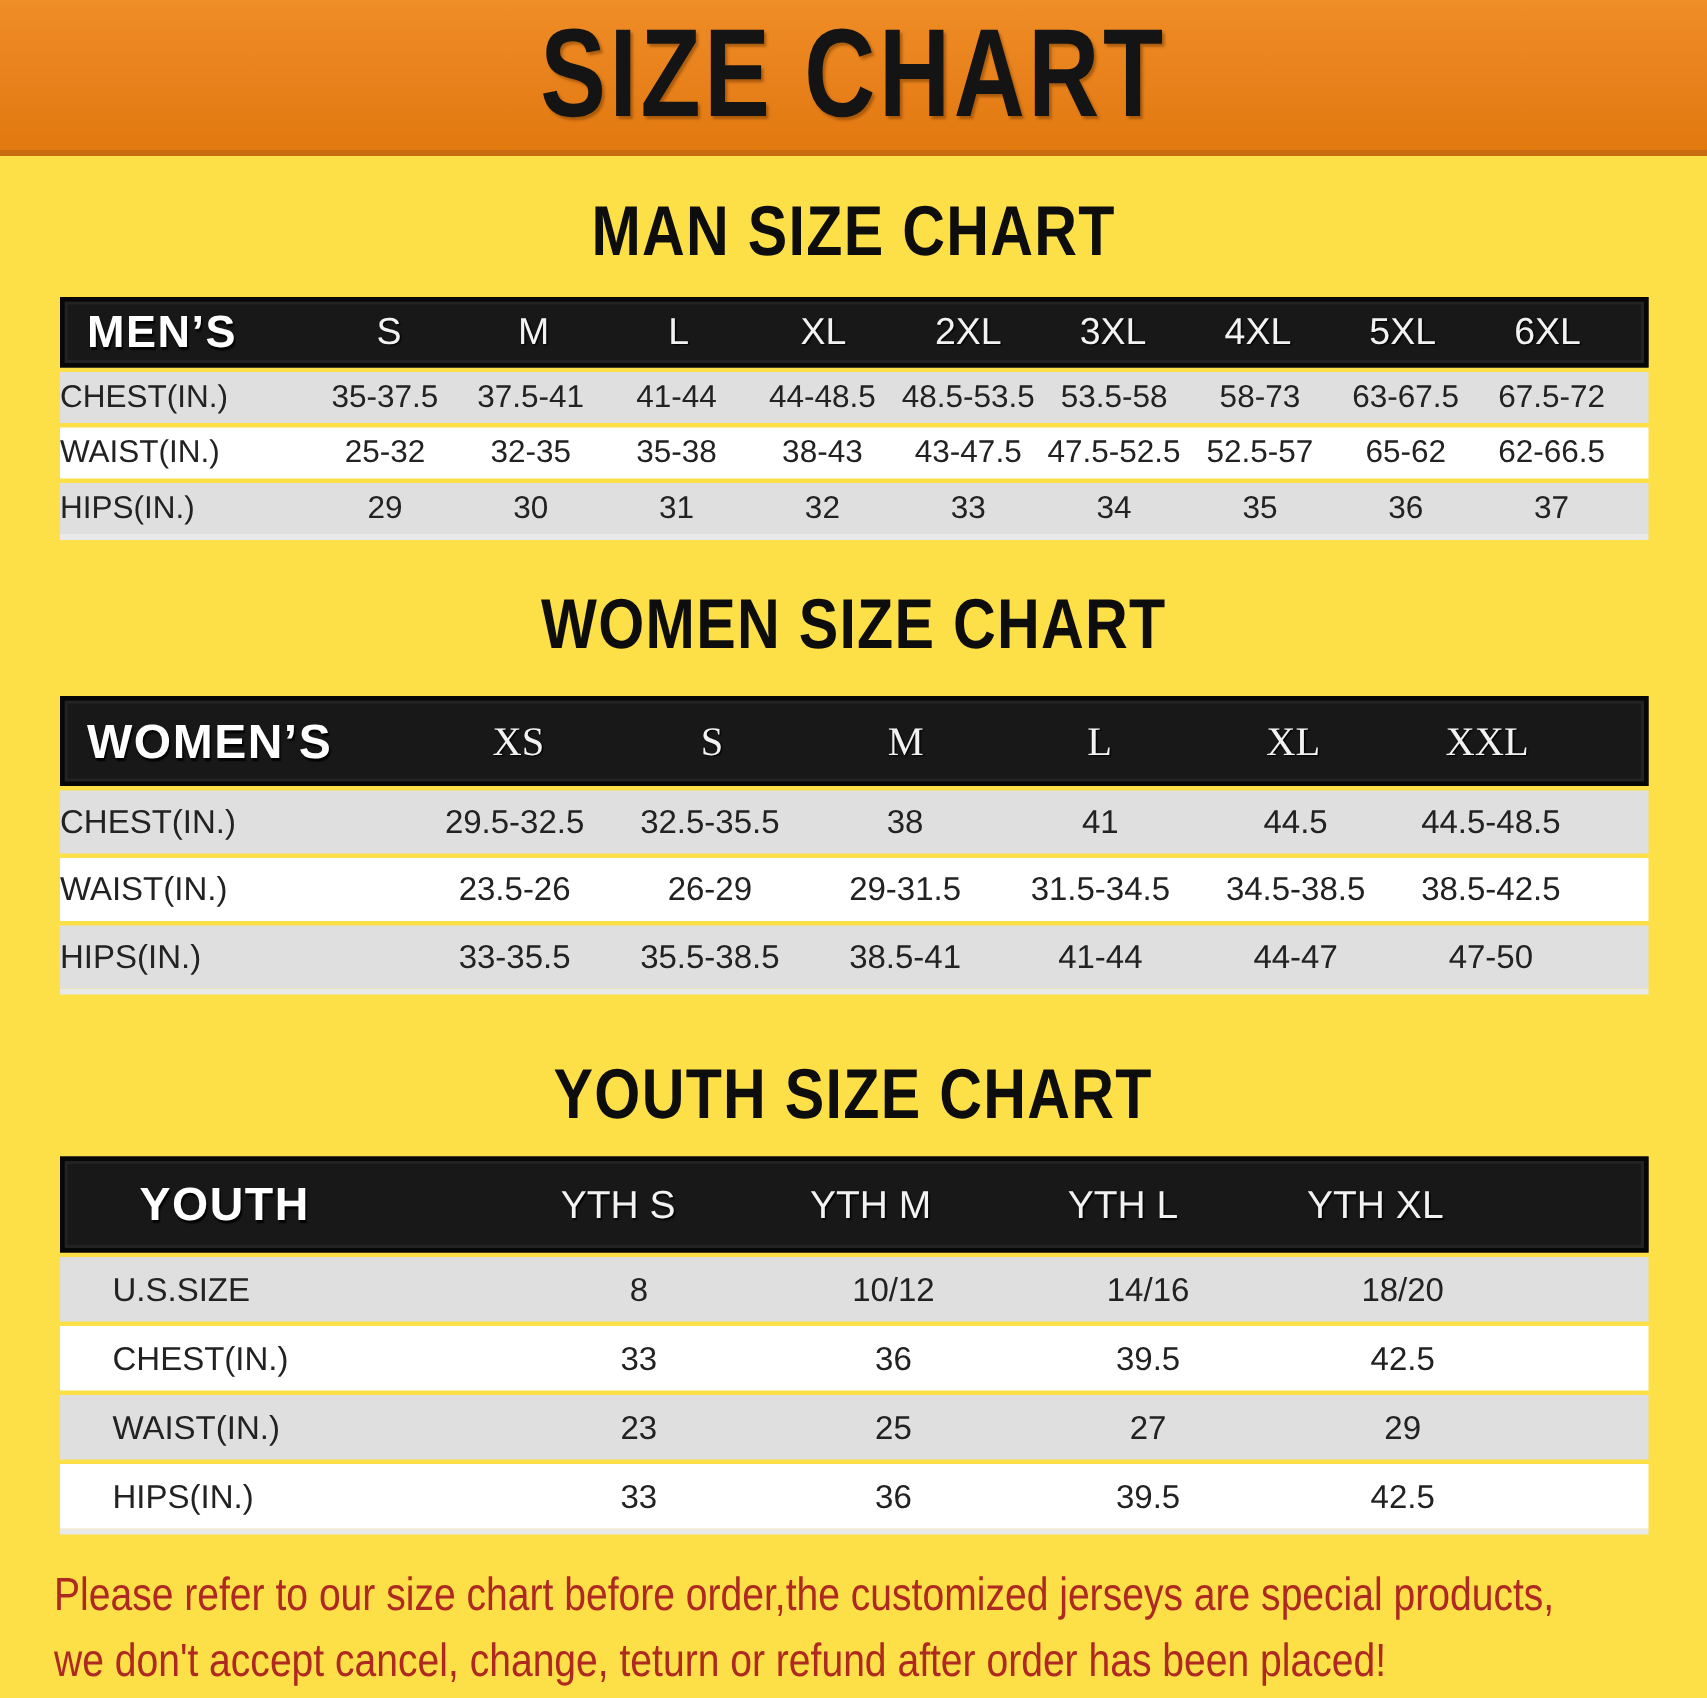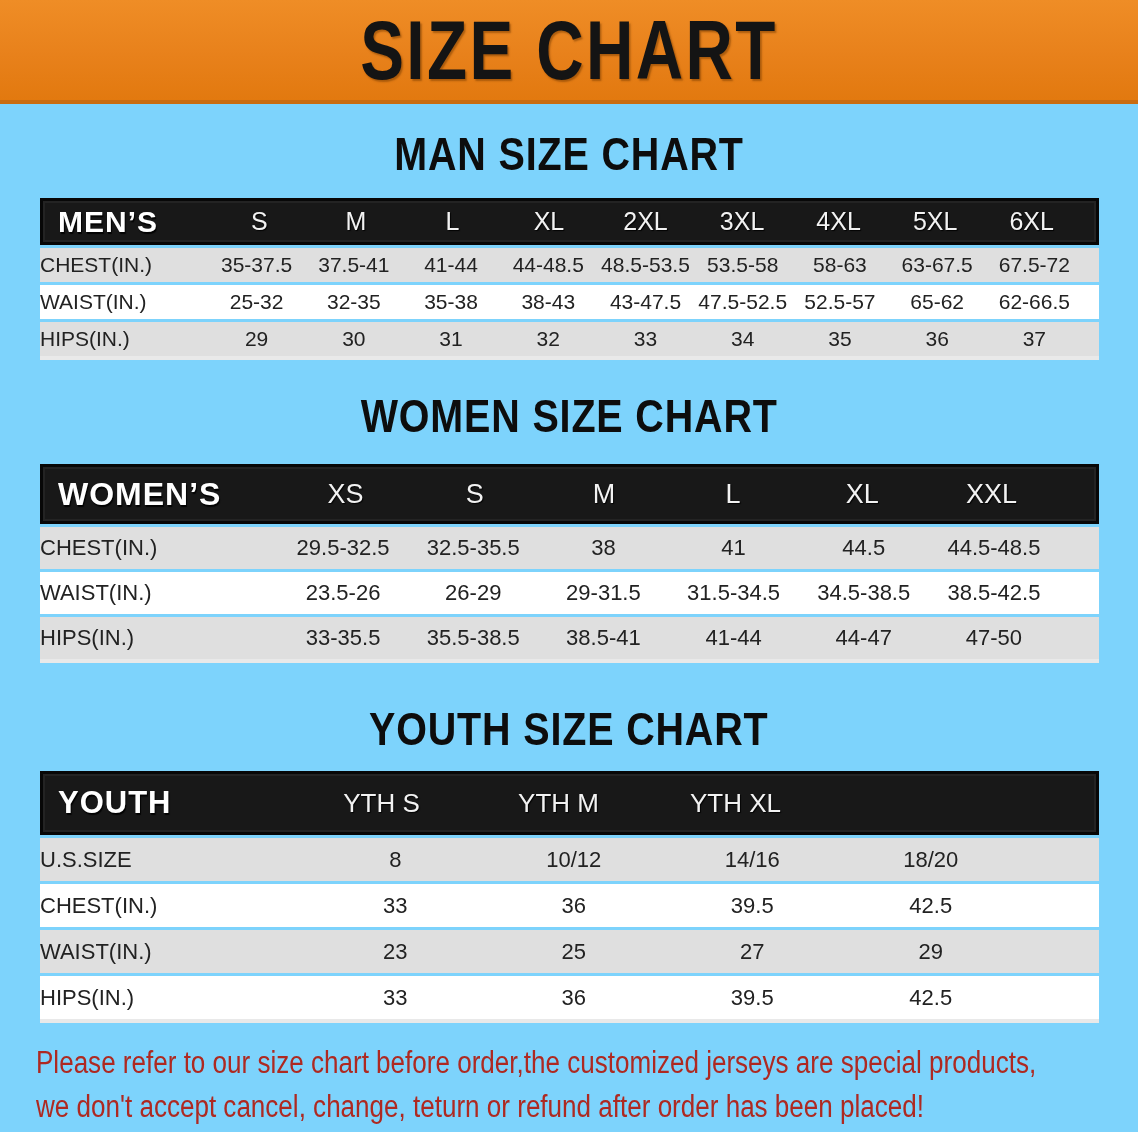--- a/index.html
+++ b/index.html
@@ -1,21 +1,21 @@
 <!DOCTYPE html>
 <html><head>
 <meta charset="utf-8">
 <style>
   html, body { margin: 0; padding: 0; background: #ffffff; }
   .page {
     position: relative;
     width: 1138px;
     height: 1132px;
     margin: 0 auto;
-    background: #7dd3fc;
+    background: #fde047;
     overflow: hidden;
     font-family: "Liberation Sans", sans-serif;
     color: #1c1c1c;
   }
 
   
   .banner {
     width: 100%;
     height: 100px;
     background: linear-gradient(180deg, var(--orange-light) 0%, var(--orange) 55%, var(--orange-dark) 100%);
@@ -58,21 +58,21 @@
     margin-left: 40px;
     border-bottom: 4px solid #e9e9e9;
   }
   .t-men   { margin-top: 18px; }
   .t-women { margin-top: 22px; }
   .t-youth { margin-top: 16px; }
 
   .trow { display: grid; align-items: center; }
   .t-men   .trow { grid-template-columns: 168px repeat(9, 1fr); padding-right: 16px; }
   .t-women .trow { grid-template-columns: 238px repeat(6, 1fr); padding-right: 40px; }
-  .t-youth .trow { grid-template-columns: 250px repeat(4, 1fr); padding-right: 95px; }
+  .t-youth .trow { grid-template-columns: 250px repeat(4, 1fr); padding-right: 95px; padding-left: 35px; }
 
   .thead {
     background: var(--bar-black);
     border: 3px solid #070707;
     box-sizing: border-box;
     box-shadow: inset 0 0 0 2px rgba(255,255,255,0.05);
     color: #ffffff;
   }
   .t-men   .thead { height: 47px; }
   .t-women .thead { height: 60px; }
@@ -89,21 +89,21 @@
   .t-women .corner { font-size: 32px; }
   .t-youth .corner { font-size: 31px; }
 
   .hcell {
     text-align: center;
     color: #f2f2f2;
     text-shadow: 1px 1px 1px rgba(0,0,0,0.9);
     white-space: nowrap;
   }
   .t-men   .hcell { font-size: 25px; }
-  .t-women .hcell { font-size: 27px; }
+  .t-women .hcell { font-size: 27px; font-family: Liberation Serif, serif; }
   .t-youth .hcell { font-size: 26px; }
 
   .tbody-row { margin-top: 3px; background: #ffffff; }
   .tbody-row.striped { background: var(--row-gray); }
   .t-men   .tbody-row { height: 34px; }
   .t-women .tbody-row { height: 42px; }
   .t-youth .tbody-row { height: 43px; gap: 32px; }
 
   .rlabel { font-weight: 400; color: #222; white-space: nowrap; }
   .vcell  { text-align: center; color: #222; white-space: nowrap; }
@@ -153,21 +153,21 @@
           <div class="cell hcell">6XL</div>
         </div>
         <div class="trow tbody-row striped">
           <div class="cell rlabel">CHEST(IN.)</div>
           <div class="cell vcell">35-37.5</div>
           <div class="cell vcell">37.5-41</div>
           <div class="cell vcell">41-44</div>
           <div class="cell vcell">44-48.5</div>
           <div class="cell vcell">48.5-53.5</div>
           <div class="cell vcell">53.5-58</div>
-          <div class="cell vcell">58-63</div>
+          <div class="cell vcell">58-73</div>
           <div class="cell vcell">63-67.5</div>
           <div class="cell vcell">67.5-72</div>
         </div>
         <div class="trow tbody-row">
           <div class="cell rlabel">WAIST(IN.)</div>
           <div class="cell vcell">25-32</div>
           <div class="cell vcell">32-35</div>
           <div class="cell vcell">35-38</div>
           <div class="cell vcell">38-43</div>
           <div class="cell vcell">43-47.5</div>
@@ -237,20 +237,21 @@
 
   <section>
     <div class="heading-wrap hw-youth">
       <h2 class="section-heading">YOUTH SIZE CHART</h2>
     </div>
     <div class="table t-youth">
         <div class="trow thead">
           <div class="cell corner">YOUTH</div>
           <div class="cell hcell">YTH S</div>
           <div class="cell hcell">YTH M</div>
+          <div class="cell hcell">YTH L</div>
           <div class="cell hcell">YTH XL</div>
         </div>
         <div class="trow tbody-row striped">
           <div class="cell rlabel">U.S.SIZE</div>
           <div class="cell vcell">8</div>
           <div class="cell vcell">10/12</div>
           <div class="cell vcell">14/16</div>
           <div class="cell vcell">18/20</div>
         </div>
         <div class="trow tbody-row">

